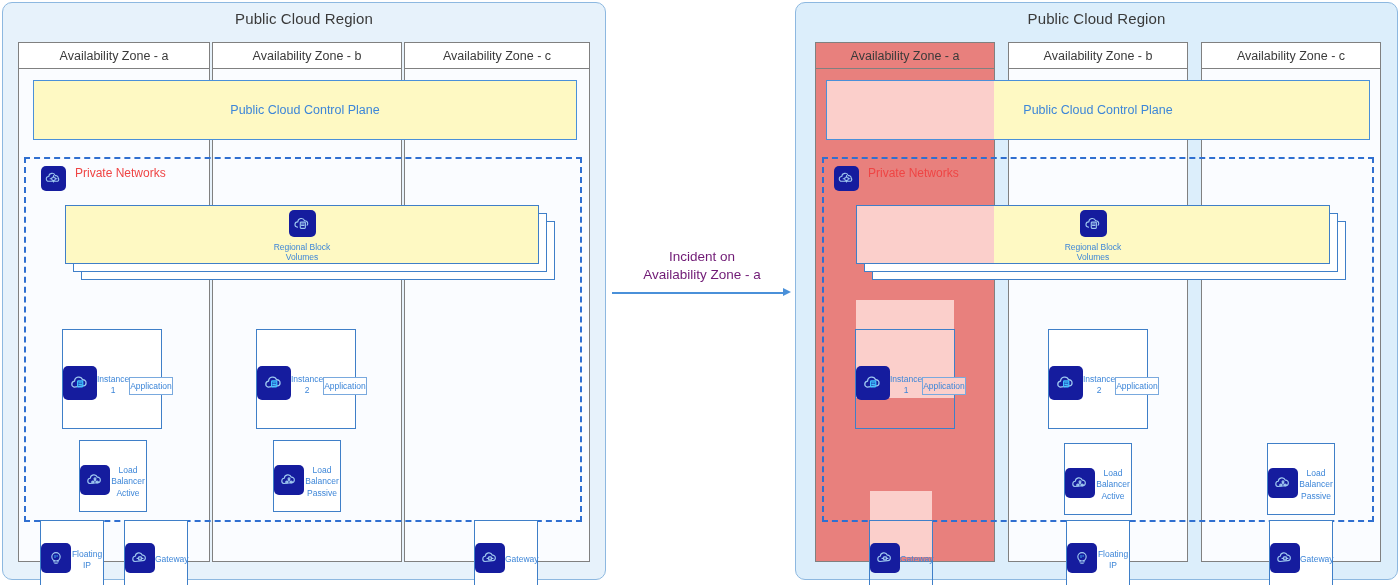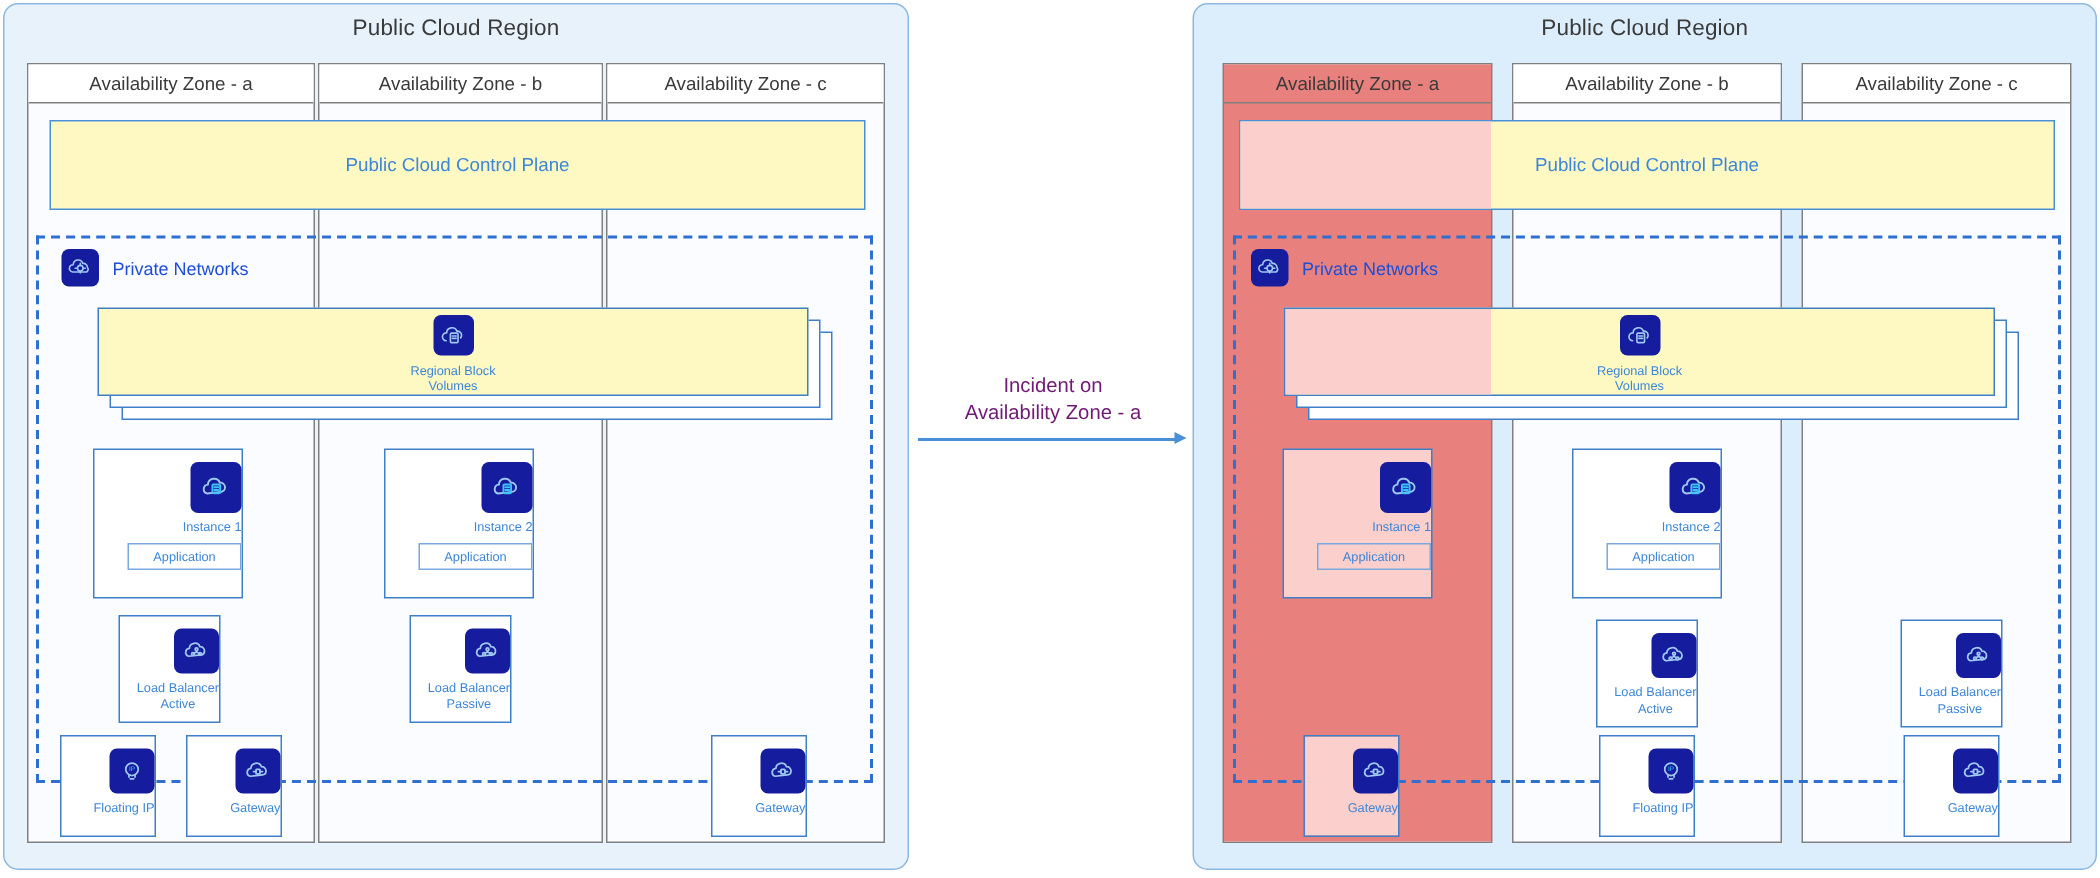--- a/index.html
+++ b/index.html
@@ -83,24 +83,24 @@
   
   .privnet {
     position: absolute;
     box-sizing: border-box;
     border: 2px dashed #2f6fd0;
     z-index: 6;
     pointer-events: none;
   }
   .privnet-label {
     position: absolute;
-    display: flex; align-items: center; gap: 9px;
+    display: flex; gap: 9px;
     z-index: 8;
     font-size: 12px;
-    color: #1d4ed8;
+    color: #ef4444;
   }
 
   
   .vol-stack { position: absolute; z-index: 7; }
   .vol-layer {
     position: absolute;
     box-sizing: border-box;
     border: 1.6px solid #3f7fc8;
     background: #ffffff;
   }
@@ -118,23 +118,24 @@
     font-size: 8.5px; color: #3d86d8; line-height: 1.25; text-align: center;
   }
 
   
   .node {
     position: absolute;
     box-sizing: border-box;
     border: 1.4px solid #3f7fc8;
     background: #ffffff;
     z-index: 7;
-    display: flex; flex-direction: column;
-    align-items: flex-end;
+    display: flex; flex-direction: row;
+    align-items: center;
     padding-top: 8px;
+    margin-top: 30px;
   }
   .node.transparent { background: transparent; }
   .node-cap {
     font-size: 8.5px;
     color: #3d86d8;
     line-height: 1.3;
     text-align: center;
     margin-top: 4px;
   }
   .app-box {

